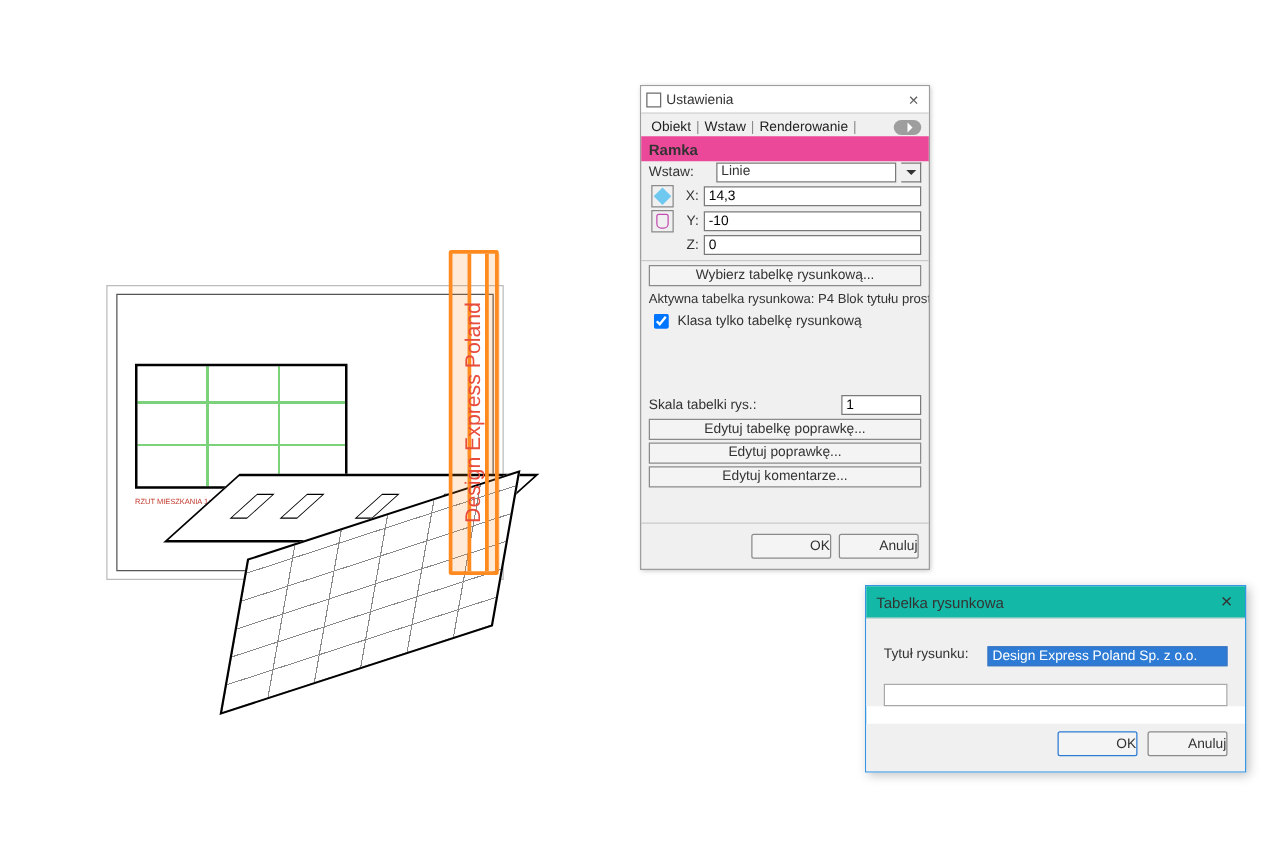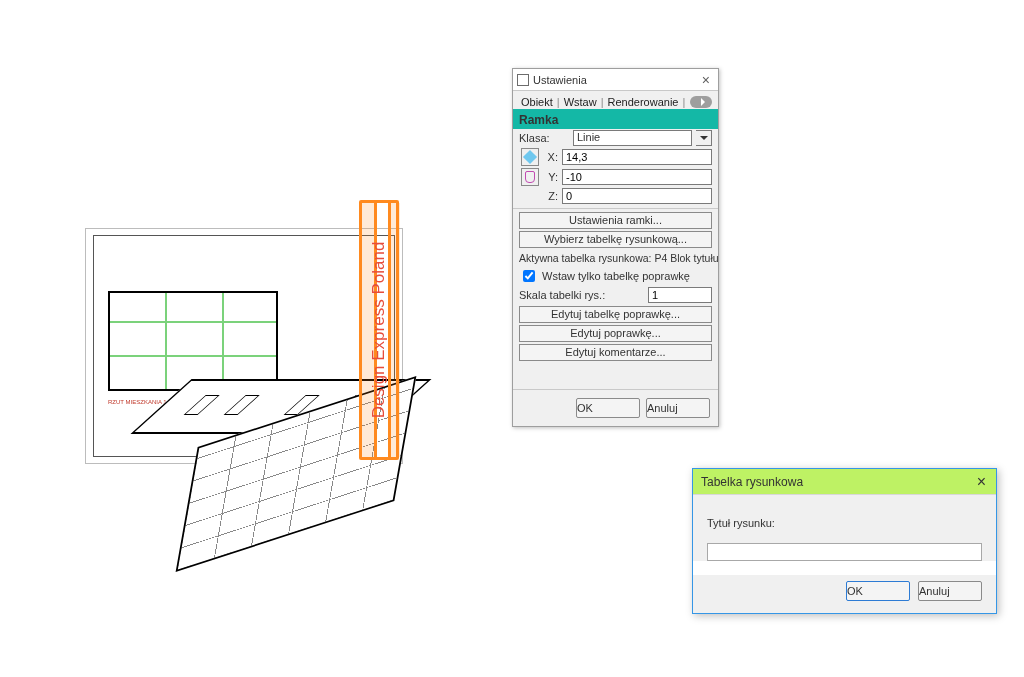--- a/index.html
+++ b/index.html
@@ -55,21 +55,21 @@
   .title-block .stripe.s2{ left:26px; }
   .title-block .fill     { position:absolute; top:0; bottom:0; left:0; width:12px; background:rgba(255,138,31,0.18); }
   .title-block .fill.f2  { left:26px; width:12px; }
   .title-text {
     position:absolute; left:50%; top:50%; transform: translate(-50%,-50%) rotate(-90deg);
     white-space: nowrap; color:#e74c3c; font-size:17px; font-weight:400;
   }
 
   
   .settings {
-    position:absolute; left:512px; top:68px; width:207px;
+    position:absolute; left:512px; top:68px; width:232px;
     background:#f0f0f0; border:1px solid #9e9e9e; box-shadow:1px 1px 4px rgba(0,0,0,.25);
     font-size:11px; color:#333;
   }
   .settings-title {
     display:flex; align-items:center; justify-content:space-between;
     height:22px; padding:0 2px 0 4px; background:#fff; border-bottom:1px solid #c8c8c8;
   }
   .settings-title .t-left { display:flex; align-items:center; gap:4px; }
   .win-ico { width:12px; height:12px; border:1px solid #6c6c6c; display:inline-block; }
   .x-btn { font-size:14px; color:#606060; cursor:pointer; padding:0 6px; }
@@ -81,21 +81,21 @@
   .tab-strip .tab {
     padding:1px 4px; font-size:11px; color:#222;
   }
   .tab-strip .sep { color:#8a8a8a; }
   .tab-strip .spacer { flex:1; }
   .collapse-btn {
     width:22px; height:12px; border-radius:6px; background:#9e9e9e; position:relative;
   }
   .collapse-btn::after{content:"";position:absolute;right:3px;top:2px;border:4px solid transparent;border-left-color:#fff;}
 
-  .sect-title { font-weight:bold; font-size:12px; padding:4px 6px 2px; background:#14b8a6; }
+  .sect-title { font-weight:bold; font-size:12px; padding:4px 6px 2px; background:#ec4899; }
   .row {
     display:flex; align-items:center; padding:1px 6px; gap:4px;
   }
   .row label { width:50px; }
   .sel, .txt {
     flex:1; height:16px; border:1px solid #7a7a7a; background:#fff; font-size:11px; padding:0 3px;
   }
   .dd { width:16px; height:16px; border:1px solid #7a7a7a; border-left:none; display:flex; align-items:center; justify-content:center; background:#f0f0f0; }
   .dd::before{content:"";border:4px solid transparent;border-top-color:#333;margin-top:3px;}
   .icobox { width:18px; height:18px; border:1px solid #8a8a8a; display:flex; align-items:center; justify-content:center; }
@@ -109,40 +109,40 @@
 
   .divider { height:0; border-top:1px solid #c9c9c9; margin:3px 0; }
 
   .wide-btn {
     display:block; margin:2px 6px; height:17px; line-height:15px; text-align:center;
     border:1px solid #8a8a8a; background:#f4f4f4; font-size:11px; cursor:pointer;
   }
   .info-line { padding:2px 6px; font-size:10.5px; white-space:nowrap; overflow:hidden; }
   .chkrow { display:flex; align-items:center; gap:4px; padding:1px 6px; }
   .chkrow input[type=checkbox]{ width:12px; height:12px; }
-  .scale-row{ display:flex; align-items:center; padding:1px 6px; gap:16px; }
+  .scale-row{ display:flex; align-items:center; padding:1px 6px; gap:16px;margin-top:48px; }
   .scale-row input{ width:64px; height:16px; border:1px solid #7a7a7a; font-size:11px; padding:0 3px; margin-left:auto; }
   .rot-val{ width:64px; height:16px; border:1px solid #7a7a7a; font-size:11px; padding:0 3px; margin-left:auto; text-align:left; background:#fff; }
 
   .settings-buttons { display:flex; justify-content:flex-end; gap:6px; padding:8px; border-top:1px solid #c9c9c9; margin-top:28px; }
   .dlg-btn {
     width:64px; height:20px; border:1px solid #8a8a8a; background:#f4f4f4;
-    font-size:11px; cursor:pointer; text-align:left; line-height:18px; border-radius:2px;
+    font-size:11px; cursor:pointer; text-align:right; line-height:18px; border-radius:2px;
   }
   .dlg-btn.primary { border:1px solid #2d7bd4; }
 
   
   .dlg {
     position:absolute; left:692px; top:468px; width:305px;
     background:#fff; border:1px solid #3596e6; box-shadow:2px 2px 8px rgba(0,0,0,.25);
     font-size:11px; color:#333;
   }
   .dlg-title {
     display:flex; justify-content:space-between; align-items:center;
-    height:26px; padding:0 4px 0 8px; background:#bef264; border-bottom:1px solid #d8d8d8;
+    height:26px; padding:0 4px 0 8px; background:#14b8a6; border-bottom:1px solid #d8d8d8;
     font-size:12px;
   }
   .dlg-title .x-btn{ font-size:16px; color:#333; }
   .dlg-body { padding:22px 14px 0; background:#f0f0f0; }
   .dlg-row { display:flex; gap:8px; margin-bottom:14px; }
   .dlg-row label { width:75px; }
   .dlg-row .sel-blue {
     flex:1; height:16px; border:1px solid #3a75c4; background:#2d7bd4; color:#fff;
     padding:0 3px; font-size:11px; display:flex; align-items:center;
   }
@@ -192,21 +192,21 @@
     <span class="sep">|</span>
     <span class="tab">Renderowanie</span>
     <span class="sep">|</span>
     <span class="spacer"></span>
     <span class="collapse-btn"></span>
   </div>
 
   <div class="sect-title">Ramka</div>
 
   <div class="row">
-    <label>Klasa:</label>
+    <label>Wstaw:</label>
     <div class="sel">Linie</div>
     <div class="dd"></div>
   </div>
 
   <div class="coords">
     <div class="coord-row">
       <span class="ico-col">
           <span class="icobox">
             <span class="ico-diamond"></span>
           </span>
@@ -226,28 +226,27 @@
     <div class="coord-row">
       <span class="ico-col"></span>
       <span class="lab">Z:</span>
       <input class="txt" value="0" style="">
     </div>
   </div>
 
   <div class="divider"></div>
 
 
-  <div class="wide-btn">Ustawienia ramki...</div>
   <div class="wide-btn">Wybierz tabelkę rysunkową...</div>
 
   <div class="info-line">Aktywna tabelka rysunkowa: P4 Blok tytułu prosty</div>
 
   <div class="chkrow">
     <input type="checkbox" checked="" style="">
-    <span>Wstaw tylko tabelkę poprawkę</span>
+    <span>Klasa tylko tabelkę rysunkową</span>
   </div>
 
   <div class="scale-row">
     <span>Skala tabelki rys.:</span>
     <input value="1" style="">
   </div>
 
   <div class="wide-btn">Edytuj tabelkę poprawkę...</div>
   <div class="wide-btn">Edytuj poprawkę...</div>
   <div class="wide-btn">Edytuj komentarze...</div>
@@ -259,20 +258,23 @@
 </div>
 
 <div class="dlg">
   <div class="dlg-title">
     <span>Tabelka rysunkowa</span>
     <span class="x-btn">×</span>
   </div>
   <div class="dlg-body">
     <div class="dlg-row">
       <label>Tytuł rysunku:</label>
+      <div class="sel-blue">
+        <span>Design Express Poland Sp. z o.o.</span>
+      </div>
     </div>
     <div class="empty-field"></div>
   </div>
   <div class="dlg-buttons">
     <div class="dlg-btn primary">OK</div>
     <div class="dlg-btn">Anuluj</div>
   </div>
 </div>
 
 </body></html>

